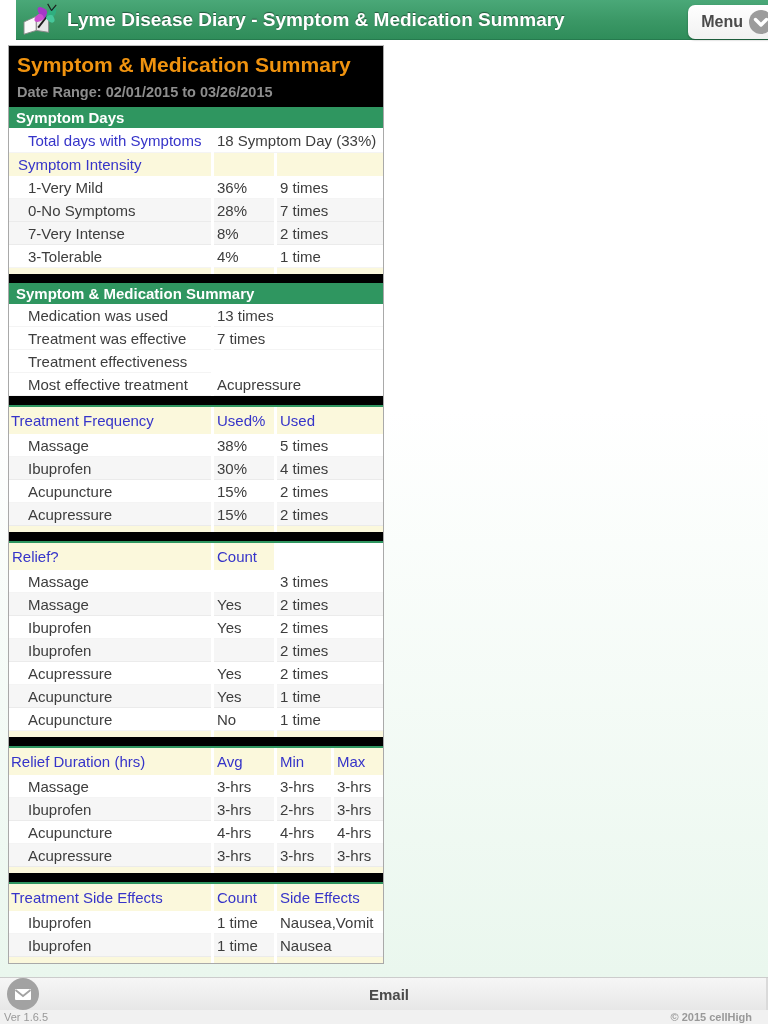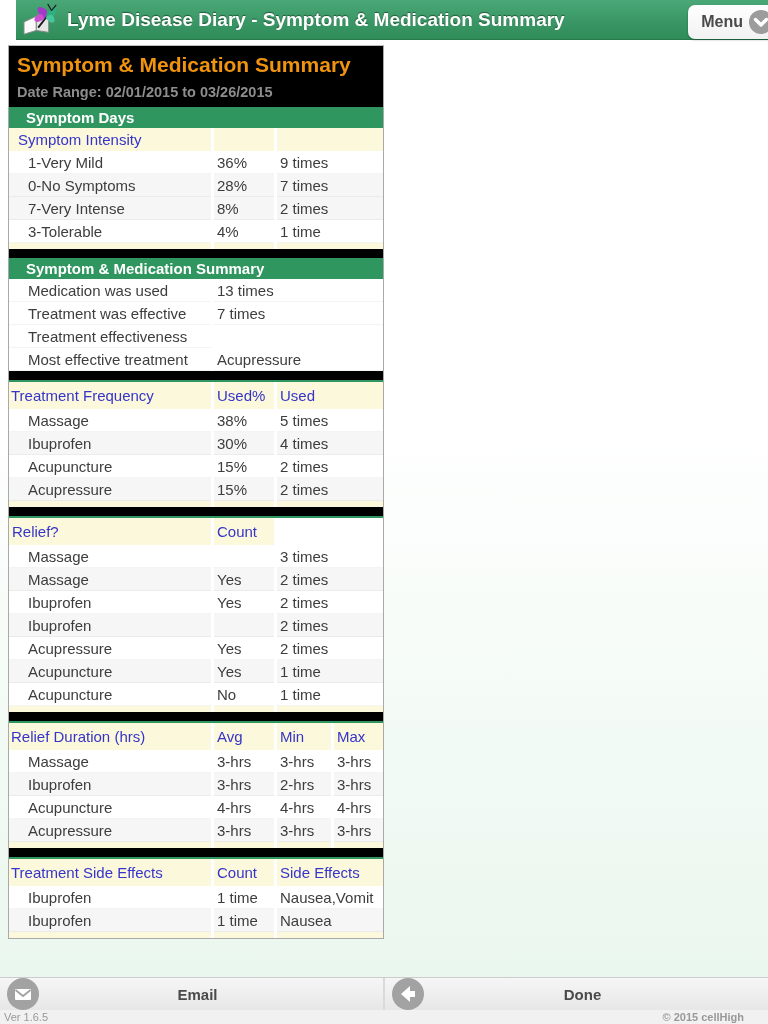--- a/index.html
+++ b/index.html
@@ -24,21 +24,21 @@
   
   .panel { position:absolute; left:2px; top:45px; width:376px;
     background:#000000; border:1px solid #a9a9a9; border-top-color:#bdbdbd;margin-left:6px; }
   .panel-head { padding:7px 8px 7px 8px; }
   .page-title { color:#f0930f; font-size:21px; font-weight:bold; margin-bottom:7px; }
   .date-range { color:#8d8d8d; font-size:14.5px; font-weight:bold; }
 
   .section { margin-bottom:9px; }
   .section:last-child { margin-bottom:0; }
   .title-bar { height:21px; line-height:21px; background:#2f9660; color:#fff;
-    font-weight:bold; font-size:15px; padding-left:17px; }
+    font-weight:bold; font-size:15px; padding-left:7px; }
   .green-line { height:2px; background:#2f9660; }
 
   .row { display:grid; column-gap:3px; background:#fff; }
   .cols-span { grid-template-columns:202px 1fr; }
   .cols3 { grid-template-columns:202px 60px 1fr; }
   .cols4 { grid-template-columns:202px 60px 54px 1fr; }
   .cell { font-size:15px; color:#3d3d3d; height:23px; line-height:23px;
     padding-left:3px; white-space:nowrap; overflow:hidden;
     box-shadow:inset 0 -1px 0 rgba(0,0,0,.045); }
   .label-cell { padding-left:19px; }
@@ -60,21 +60,21 @@
     justify-content:center; cursor:pointer;padding-left:12px; }
   .tool-btn:first-child { border-right:2px solid #dadada; }
   .tool-btn span { font-weight:bold; font-size:15px; color:#4a4a4a; }
   .tool-icon { position:absolute; left:7px; top:0px; }
 
   
   .footer { position:absolute; left:0; bottom:0; width:768px; height:14px;
     background:#f1f1f1; display:flex; justify-content:space-between; align-items:flex-end; }
   .footer div { font-size:11px; color:#999; line-height:14px; }
   .version { padding-left:4px; }
-  .copyright { padding-right:24px; font-weight:bold; color:#a5a5a5; }
+  .copyright { padding-right:16px; font-weight:bold; color:#a5a5a5; }
 </style>
 </head>
 <body>
 
 <div class="nav">
   <svg class="app-icon" viewBox="0 0 44 38">
     <path d="M3 21 L16 15 L16 30 L3 34 Z" fill="#fafafa" stroke="#888" stroke-width="1"></path>
     <path d="M16 15 L29 18 L29 32 L16 30 Z" fill="#e6e6e6" stroke="#888" stroke-width="1"></path>
     <path d="M18 27 L32 9" stroke="#1c1c1c" stroke-width="2" fill="none"></path>
     <path d="M24 18 C13 8, 17 1, 26 8 C28 10, 28 14, 24 18 Z" fill="#a438c8"></path>
@@ -94,20 +94,24 @@
 </div>
 
 <div class="panel">
   <div class="panel-head">
     <div class="page-title">Symptom &amp; Medication Summary</div>
     <div class="date-range">Date Range: 02/01/2015 to 03/26/2015</div>
   </div>
   <div id="sections">
       <div class="section">
         <div class="title-bar">Symptom Days</div>
+        <div class="row cols-span span-blue">
+          <div class="cell label-cell">Total days with Symptoms</div>
+          <div class="cell">18 Symptom Day (33%)</div>
+        </div>
         <div class="row cols3 subheader">
           <div class="cell label-cell">Symptom Intensity</div>
           <div class="cell"></div>
           <div class="cell"></div>
         </div>
         <div class="row cols3 data">
           <div class="cell label-cell">1-Very Mild</div>
           <div class="cell">36%</div>
           <div class="cell">9 times</div>
         </div>
@@ -297,25 +301,18 @@
 
 <div class="toolbar">
   <div class="tool-btn">
     <svg class="tool-icon" width="32" height="32" viewBox="0 0 32 32">
       <circle cx="16" cy="16" r="16" fill="#a2a2a2"></circle>
       <rect x="8" y="11" width="16" height="11" rx="1" fill="#fff"></rect>
       <polyline points="8.5,12 16,18 23.5,12" fill="none" stroke="#a2a2a2" stroke-width="1.8"></polyline>
     </svg>
     <span>Email</span>
   </div>
-  <div class="tool-btn">
-    <svg class="tool-icon" width="32" height="32" viewBox="0 0 32 32">
-      <circle cx="16" cy="16" r="16" fill="#a2a2a2"></circle>
-      <path d="M18 8 L9 16 L18 24 L18 19 L23 19 L23 13 L18 13 Z" fill="#fff"></path>
-    </svg>
-    <span>Done</span>
-  </div>
 </div>
 
 <div class="footer">
   <div class="version">Ver 1.6.5</div>
   <div class="copyright">© 2015 cellHigh</div>
 </div>
 
 </body></html>

